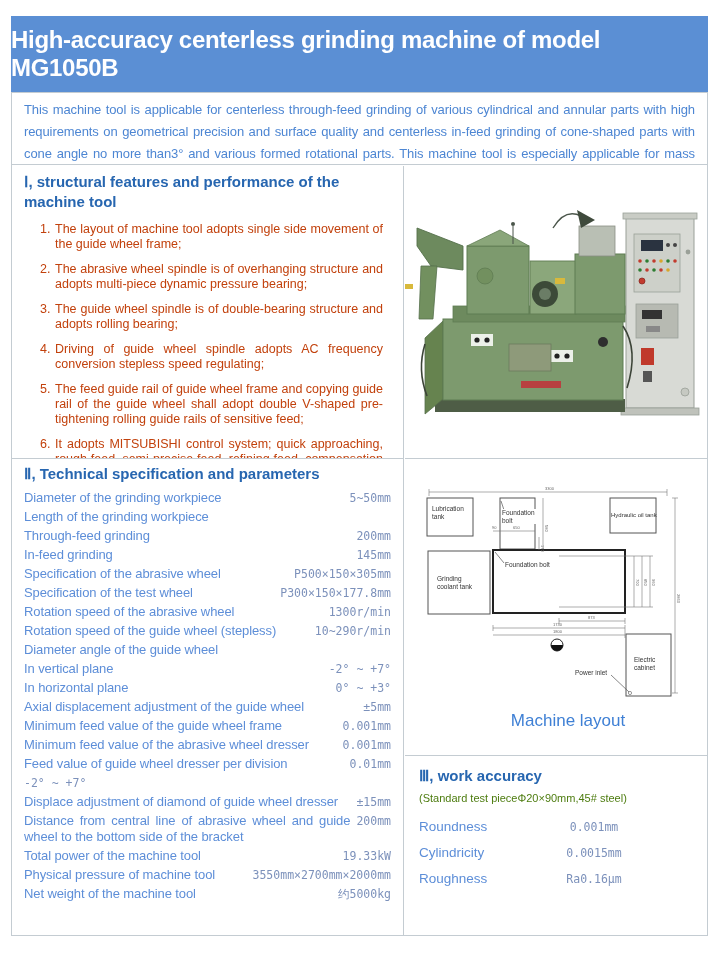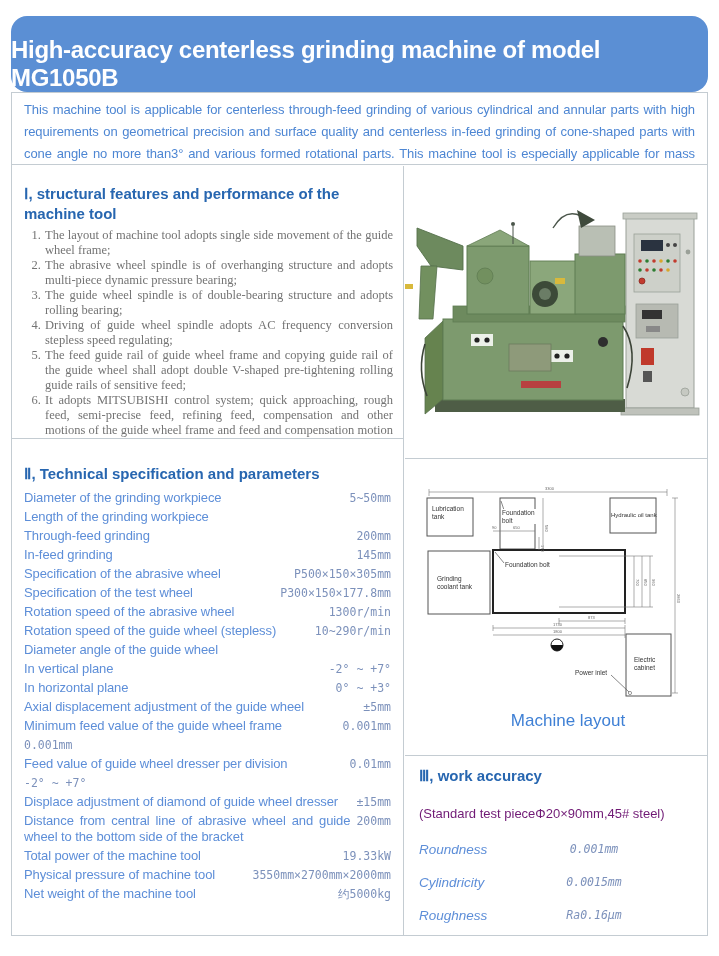--- a/index.html
+++ b/index.html
@@ -3,63 +3,63 @@
 <meta charset="utf-8">
 <style>
   * { margin:0; padding:0; box-sizing:border-box; }
   html,body { background:#ffffff; }
   body { font-family:"Liberation Sans", sans-serif; }
   .page { position:relative; width:719px; height:956px; background:#fff; overflow:hidden; }
 
   
   .banner { position:absolute; left:11px; top:16px; width:697px; height:76px;
     background:#5b8fd4; color:#ffffff; font-weight:bold; font-size:24px; letter-spacing:-0.3px;
-    display:flex; align-items:flex-end; justify-content:center;border-radius:16px; }
+    display:flex; align-items:center; justify-content:center; }
 
   
   .content-table { position:absolute; left:11px; top:92px; width:697px; height:844px;
     border:1px solid #c4ccd2; }
 
   .intro-cell { position:absolute; left:0; top:0; width:695px; height:72px;
     border-bottom:1px solid #c4ccd2; padding:6px 12px 0 12px; overflow:hidden;
     color:#4d86d3; font-size:13px; line-height:22px; text-align:justify; letter-spacing:-0.1px; }
 
   .col-left  { position:absolute; left:0; top:73px; width:392px; height:769px; border-right:1px solid #c4ccd2; }
   .col-right { position:absolute; left:393px; top:73px; width:302px; height:769px; }
 
-  .cell-sec1 { position:absolute; left:0; top:12px; width:391px; height:261px;
+  .cell-sec1 { position:absolute; left:0; top:0; width:391px; height:293px;
     border-bottom:1px solid #c4ccd2; padding:6px 10px 0 12px; overflow:hidden; }
   .cell-sec2 { position:absolute; left:0; top:293px; width:391px; height:476px;
     padding:5px 12px 0 12px; overflow:hidden; }
 
   .cell-photo  { position:absolute; left:0; top:0; width:302px; height:293px;
     border-bottom:1px solid #c4ccd2; overflow:hidden; }
   .cell-layout { position:absolute; left:0; top:293px; width:302px; height:297px;
     border-bottom:1px solid #c4ccd2; overflow:hidden; }
   .cell-acc    { position:absolute; left:0; top:590px; width:302px; height:179px;
     padding:10px 12px 0 14px; overflow:hidden; }
 
   .sec-heading { color:#2766b0; font-weight:bold; font-size:15px; line-height:20px; }
 
   
   .feature-list { margin:4px 0 0 0; padding-left:20px; }
-  .feature-list li { color:#737373; font-size:12.5px; line-height:15px;
-    text-align:justify; padding-left:1px; margin:0;font-family:Liberation Serif, serif; }
+  .feature-list li { color:#c2410c; font-size:12.5px; line-height:15px;
+    text-align:justify; padding-left:1px; margin:10px; }
 
   
   .spec-rows { margin-top:6px; }
   .spec-row { display:flex; margin-bottom:3px; }
   .spec-label { flex:1 1 auto; color:#5d8ed8; font-size:13px; letter-spacing:-0.1px;
     line-height:16px; text-align:justify; padding-right:6px; }
   .spec-value { flex:0 0 auto; color:#7c91bb; font-family:"DejaVu Sans Mono", monospace;
     font-size:11.5px; line-height:16px; white-space:nowrap; }
 
   
-  .acc-subtitle { color:#701a75; font-size:13px; line-height:20px; margin-top:18px; }
-  .acc-row { display:flex; align-items:flex-start; margin-top:18px;font-style:italic; }
+  .acc-subtitle { color:#4d7c0f; font-size:11px; line-height:20px; margin-top:2px; }
+  .acc-row { display:flex; align-items:flex-end; margin-top:11px; }
   .acc-label { flex:0 0 120px; color:#5d8ed8; font-size:13.5px; }
   .acc-value { flex:0 0 auto; width:110px; text-align:center; color:#7c91bb;
     font-family:"DejaVu Sans Mono", monospace; font-size:11.5px; }
 
   
   .diagram-wrap { position:relative; width:302px; height:297px; }
   .diagram-label { position:absolute; color:#333; font-size:6.5px; line-height:7.5px; }
   .diagram-caption { position:absolute; left:0; top:252px; width:100%; text-align:center;
     color:#3f80d5; font-size:17px;padding-left:24px; }
   svg text.dim { font-family:"Liberation Sans", sans-serif; font-size:4px; fill:#666; }
@@ -141,20 +141,21 @@
             </div>
           <div class="spec-row">
               <span class="spec-label">Axial displacement adjustment of the guide wheel</span>
               <span class="spec-value">±5mm</span>
             </div>
           <div class="spec-row">
               <span class="spec-label">Minimum feed value of the guide wheel frame</span>
               <span class="spec-value">0.001mm</span>
             </div>
           <div class="spec-row">
+              <span class="spec-label">Minimum feed value of the abrasive wheel dresser</span>
               <span class="spec-value">0.001mm</span>
             </div>
           <div class="spec-row">
               <span class="spec-label">Feed value of guide wheel dresser per division</span>
               <span class="spec-value">0.01mm</span>
             </div>
           <div class="spec-row">
               <span class="spec-value">-2° ~ +7°</span>
             </div>
           <div class="spec-row">

